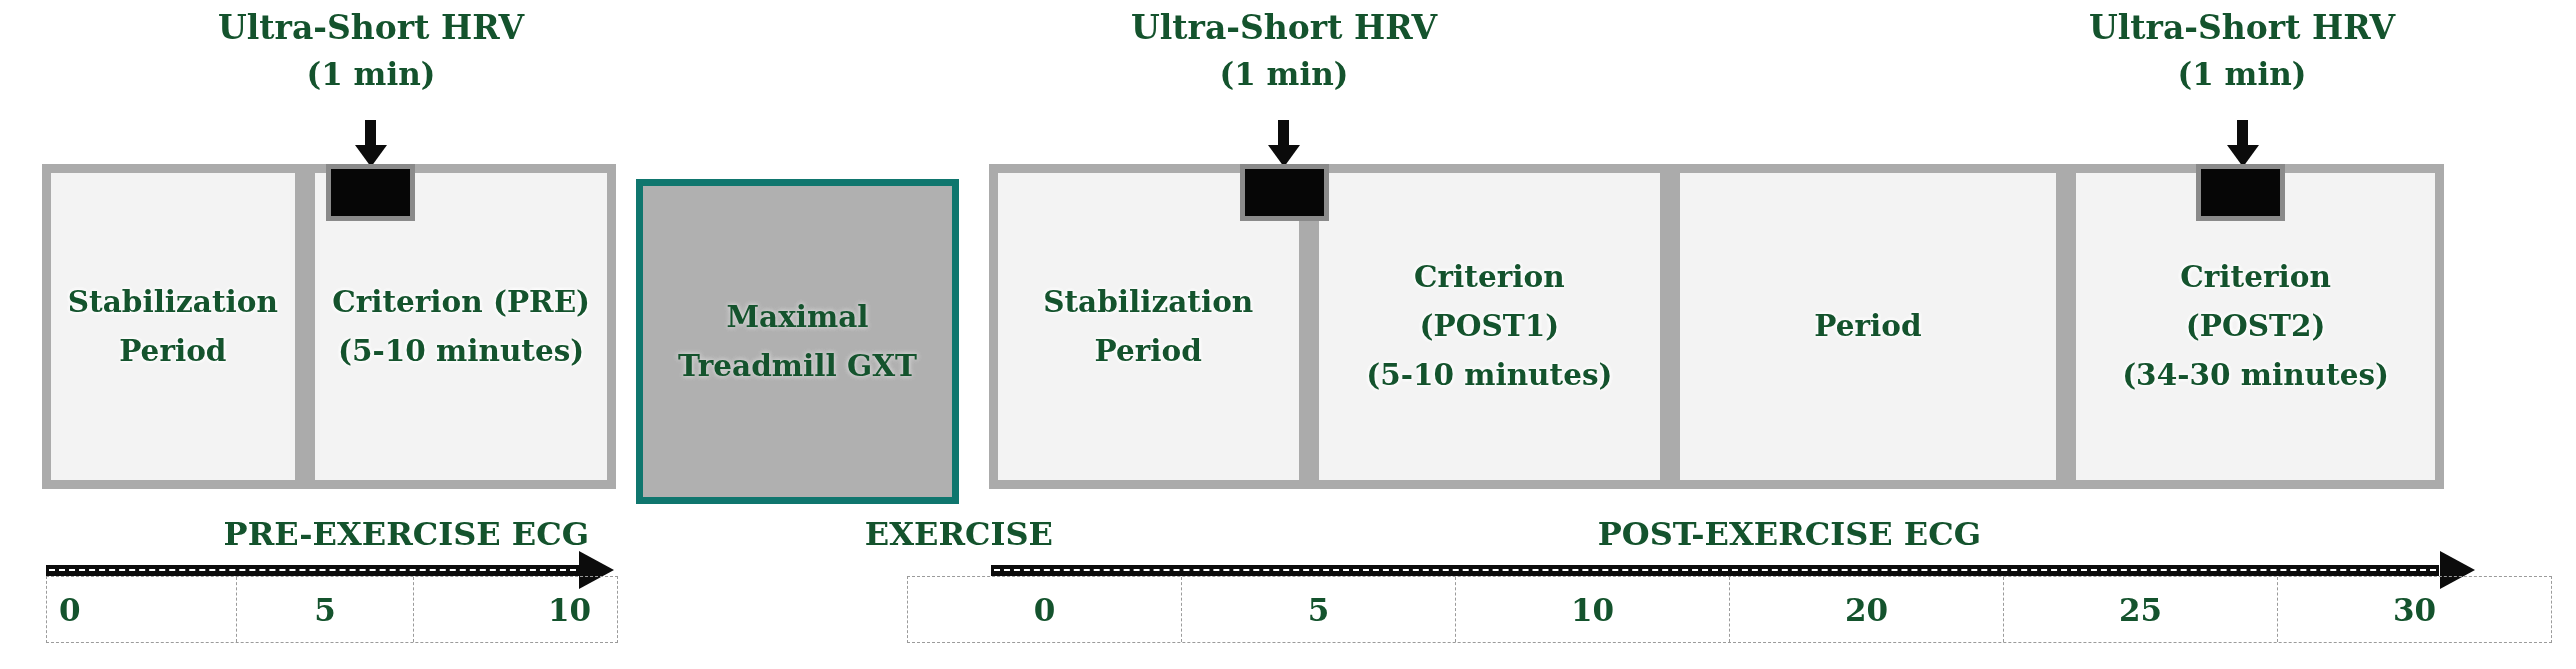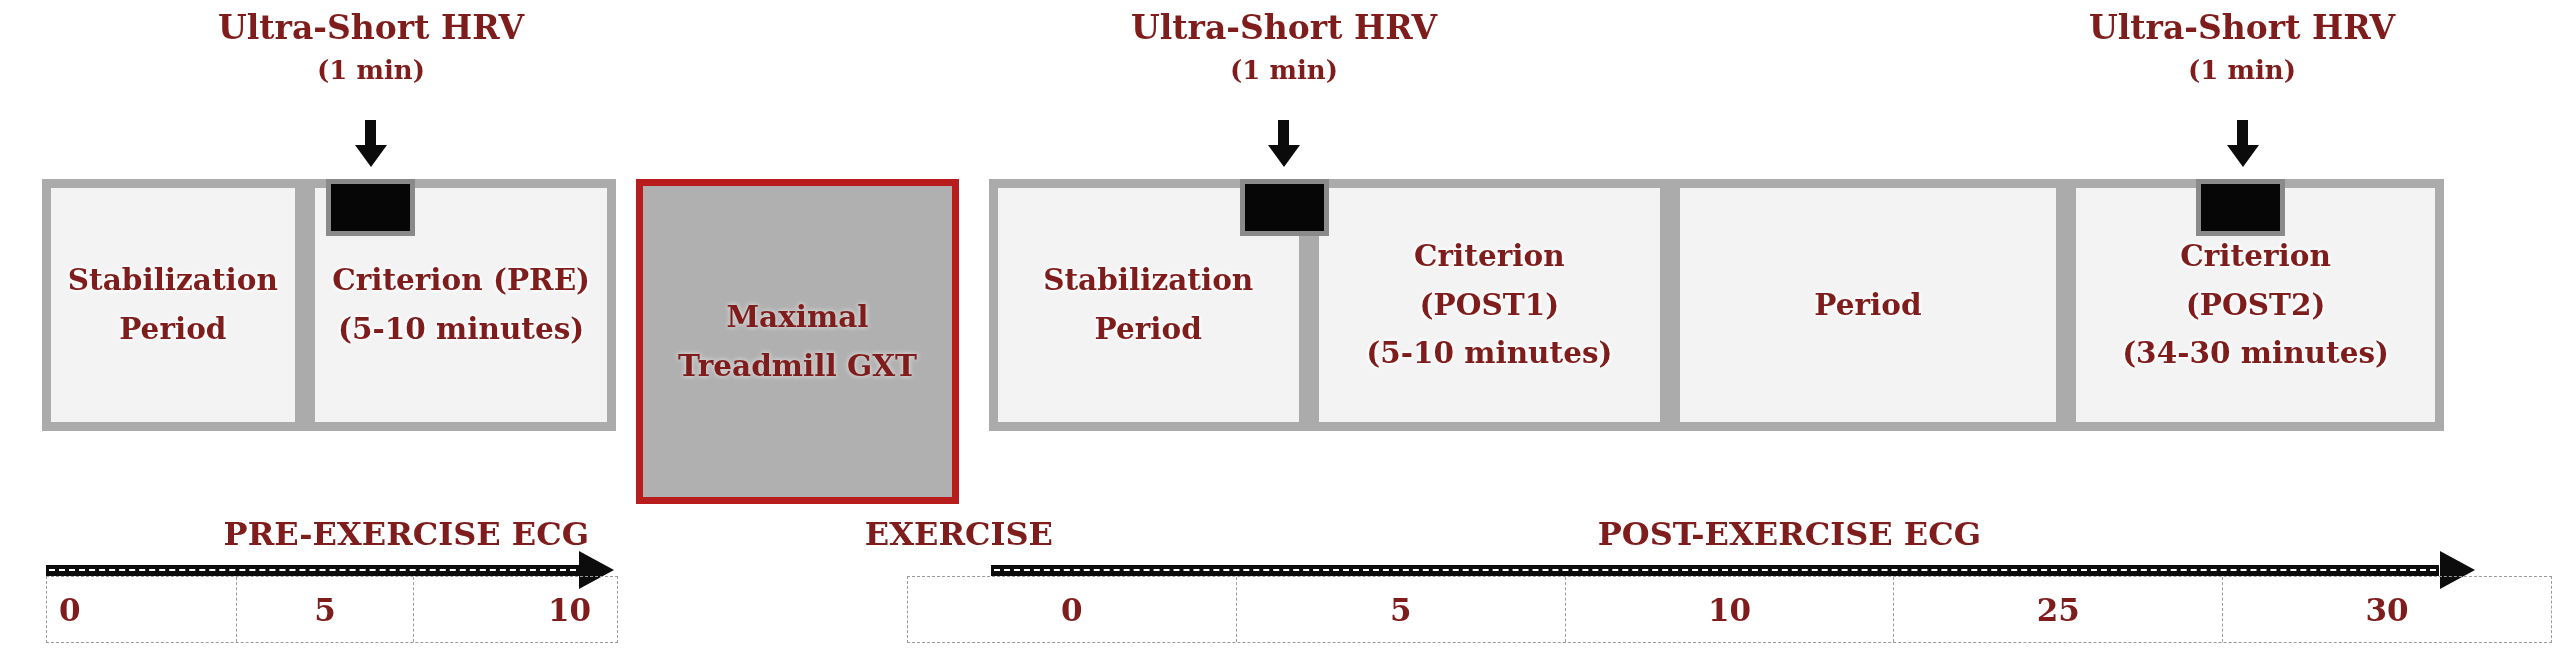--- a/index.html
+++ b/index.html
@@ -2,42 +2,42 @@
 <html style="font-size:14px"><head>
 <meta charset="utf-8">
 <style>
   html,body{margin:0;padding:0;background:#ffffff;}
   .stage{
     position:relative;
     width:2576px;height:670px;
     background:#ffffff;
     font-family:"DejaVu Serif","Liberation Serif",serif;
     font-weight:bold;
-    color:#7f1d1d;
+    color:#14532d;
     overflow:hidden;
   }
   
   .ann{
     position:absolute;top:5.2px;width:434px;
     text-align:center;line-height:1.42;
   }
   .ann .t{font-size:33px;}
-  .ann .d{font-size:26px;}
+  .ann .d{font-size:31px;}
   
   .darr{position:absolute;top:120px;width:33px;height:49px;}
   .darr .shaft{width:11.3px;height:25px;margin:0 auto;background:#0b0b0b;}
   .darr .head{
     width:0;height:0;margin:0 auto;
     border-left:16.5px solid transparent;
     border-right:16.5px solid transparent;
     border-top:22.6px solid #0b0b0b;
   }
   
   .frame{
-    position:absolute;top:179px;height:252px;
+    position:absolute;top:164px;height:325px;
     background:#ababab;
     box-sizing:border-box;
     padding:8.7px;
     display:flex;gap:20px;
   }
   .cell{
     background:#f3f3f3;
     display:flex;flex-direction:column;
     align-items:center;justify-content:center;
     text-align:center;
@@ -49,21 +49,21 @@
     width:89px;height:57px;
     box-sizing:border-box;
     background:#060606;
     border:5.2px solid #8a8a8a;
   }
   .gxt{
     position:absolute;left:636px;top:179px;
     width:323px;height:325px;
     box-sizing:border-box;
     background:#b0b0b0;
-    border:7px solid #b91c1c;
+    border:7px solid #0f766e;
     display:flex;flex-direction:column;
     align-items:center;justify-content:center;
     text-align:center;font-size:29.5px;line-height:1.65;
     text-shadow:0 0 5.2px #d6d6d6,0 0 5.2px #d6d6d6;
   }
   
   .seclab{
     position:absolute;top:515px;width:520px;
     text-align:right;font-size:32px;
   }
@@ -177,18 +177,19 @@
   </div>
 
   <div class="tlbar" style="left:991px;width:1448px">
     <div class="wdash"></div>
   </div>
   <div class="tlhead" style="left:2440px"></div>
   <div class="tlbox" style="left:907px;width:1645px">
     <div class="tick sep">0</div>
     <div class="tick sep">5</div>
     <div class="tick sep">10</div>
+    <div class="tick sep">20</div>
     <div class="tick sep">25</div>
     <div class="tick">30</div>
   </div>
 
 </div>
 
 
 </body></html>

